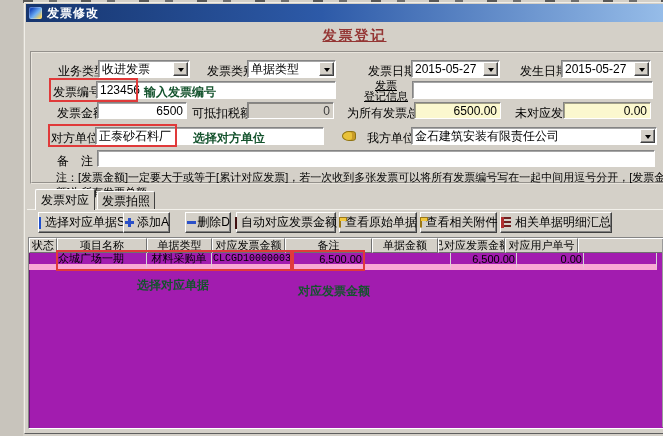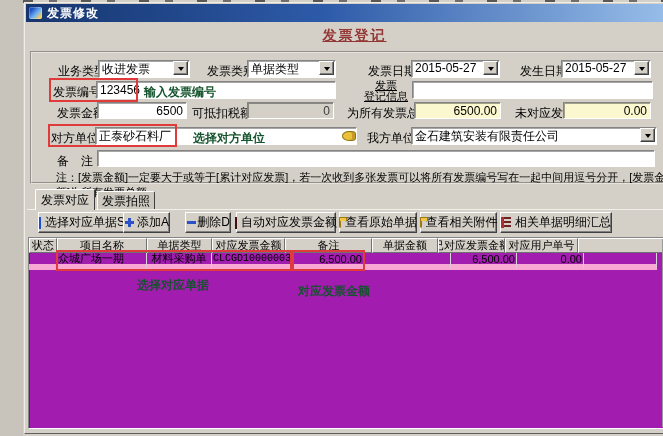--- a/index.html
+++ b/index.html
@@ -36,21 +36,21 @@
 
   .lbl { position:absolute; font-size:12px; white-space:nowrap; }
   .txt { position:absolute; background:#fff; border:1px solid; border-color:#848484 #fff #fff #848484;
     box-shadow:inset 1px 1px 0 rgba(0,0,0,.35); font-family:"Liberation Sans","DejaVu Sans",sans-serif;
     font-size:12px; padding:0 3px; height:18px; }
   .num { text-align:right; }
   .dis { background:#d4d0c8; color:#3c3c3c; }
   .yel { background:#fbf8cf; }
 
   .combo { position:absolute; height:18px; background:#fff; border:1px solid; border-color:#848484 #fff #fff #848484;
-    box-shadow:inset 1px 1px 0 rgba(0,0,0,.35); display:flex; }
+    box-shadow:inset 1px 1px 0 rgba(0,0,0,.35); display:flex; align-items:center; }
   .combo .cv { flex:1; padding:0 3px; white-space:nowrap; overflow:hidden; font-size:12px; }
   .dd { width:15px; height:14px; margin-right:1px; background:#d4d0c8; border:1px solid;
     border-color:#fff #404040 #404040 #fff; box-shadow:inset -1px -1px 0 #808080;
     display:flex; align-items:center; justify-content:center; }
   .dd::after { content:""; border:3px solid transparent; border-top:4px solid #000; margin-top:4px; }
 
   
   .rbox { position:absolute; border:2px solid #e03a3a; pointer-events:none; }
   .anno { position:absolute; color:#14532d; font-size:12px; font-weight:bold; white-space:nowrap; }
 
@@ -163,21 +163,21 @@
   <span class="lbl" style="left:34px;top:105px">发票金额</span>
   <input class="txt num" style="left: 74px; top: 102px; width: 90px; height: 17px;" value="6500">
   <span class="lbl" style="left:169px;top:105px">可抵扣税额</span>
   <input class="txt num dis" style="left: 224px; top: 102px; width: 87px; height: 17px;" value="0">
   <span class="lbl" style="left:324px;top:105px">为所有发票总额</span>
   <input class="txt num yel" style="left: 391px; top: 102px; width: 87px; height: 17px;" value="6500.00">
   <span class="lbl" style="left:492px;top:105px">未对应发票</span>
   <input class="txt num yel" style="left: 540px; top: 102px; width: 88px; height: 17px;" value="0.00">
 
   <span class="lbl" style="left:28px;top:130px">对方单位</span>
-  <input class="txt" style="left: 72px; top: 127px; width: 262px;" value="正泰砂石料厂">
+  <input class="txt" style="left: 72px; top: 127px; width: 229px;" value="正泰砂石料厂">
   <span class="ic-hand"></span>
   <span class="lbl" style="left:344px;top:130px">我方单位</span>
   <div class="combo" style="left:388px;top:127px;width:246px">
     <span class="cv">金石建筑安装有限责任公司</span>
     <span class="dd"></span>
   </div>
 
   <span class="lbl" style="left:34px;top:153px">备　注</span>
   <input class="txt" style="left: 74px; top: 150px; width: 558px; height: 17px;" value="">
 

